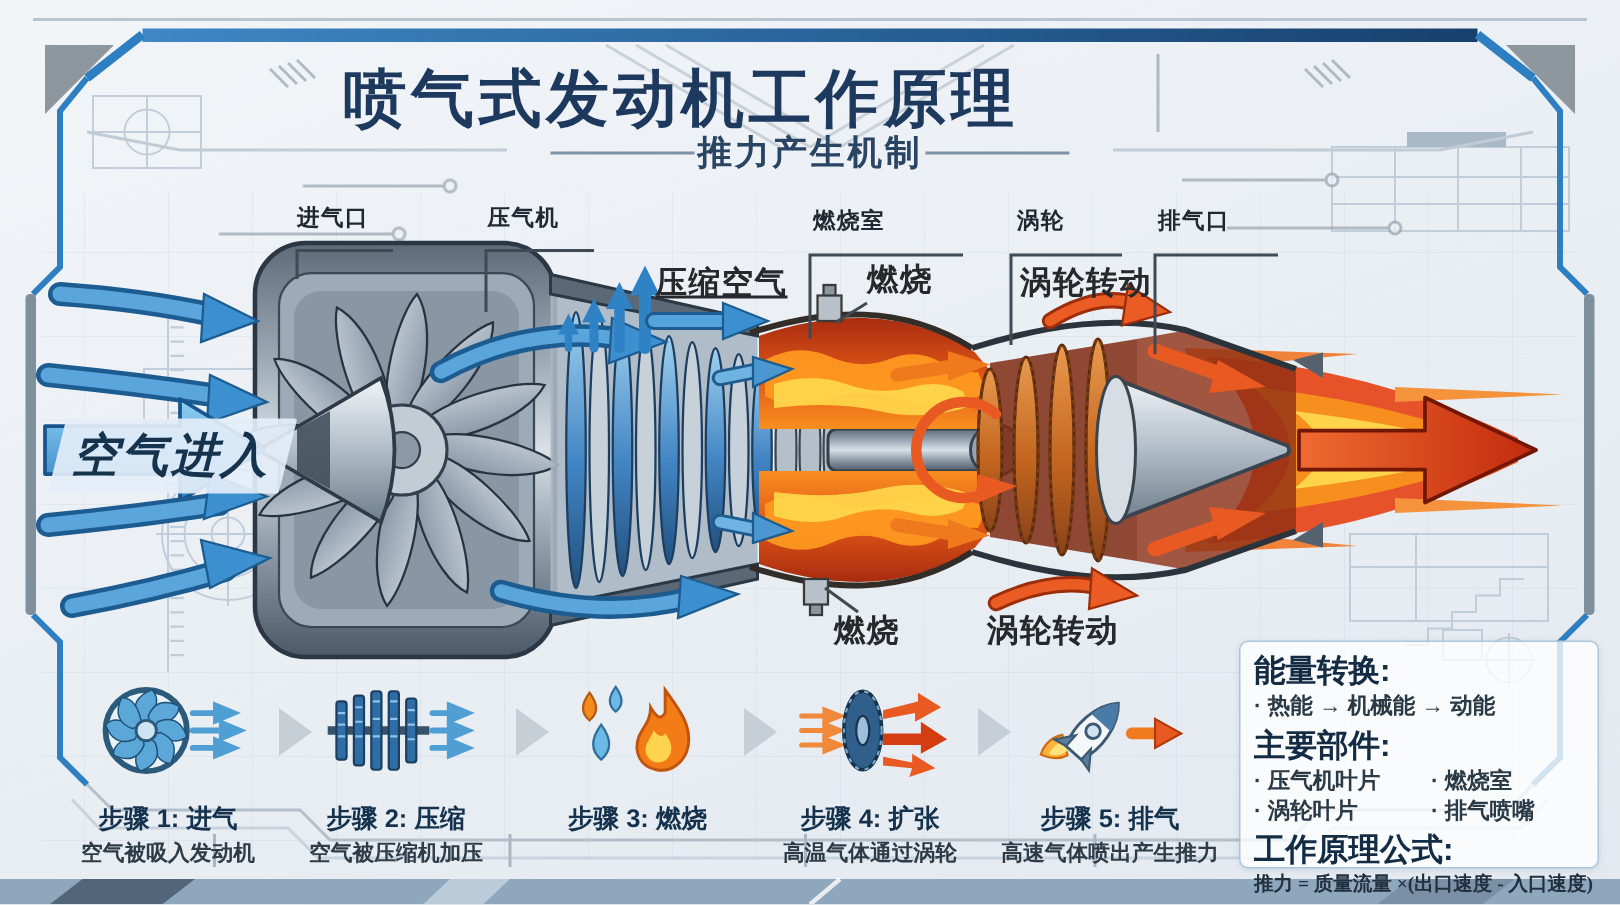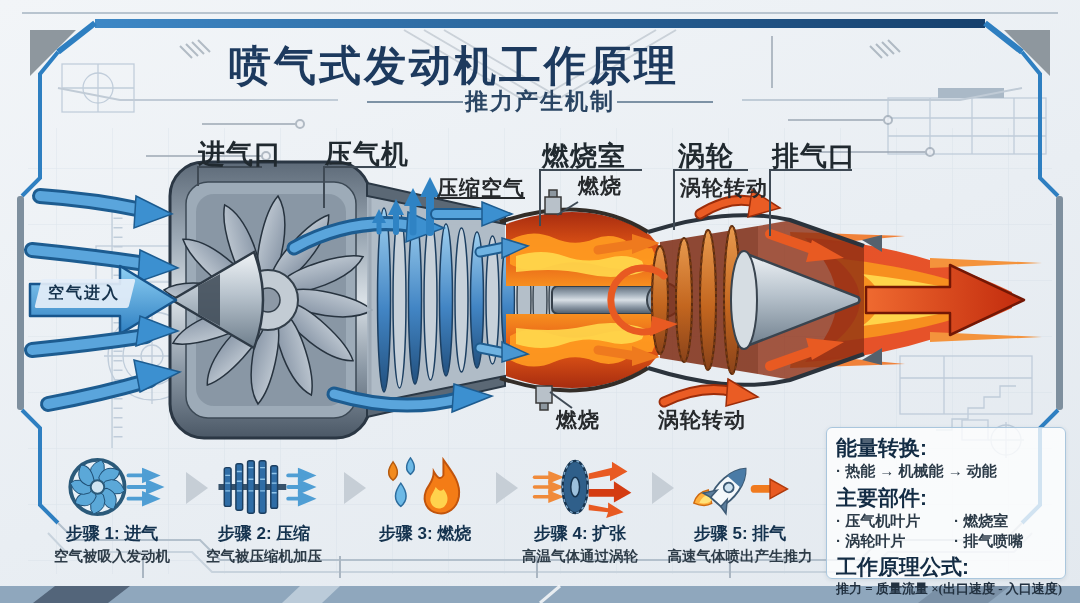--- a/index.html
+++ b/index.html
@@ -7,29 +7,29 @@
     background:linear-gradient(160deg,#f2f5f8 0%,#e9eef3 55%,#e3e9ef 100%);
     font-family:"Liberation Sans","DejaVu Sans",sans-serif;}
   .abs{position:absolute;}
   svg{display:block;}
   .art{position:absolute;left:0;top:0;pointer-events:none;}
   .title{left:0;top:38px;width:908px;text-align:center;
     font-size:42px;font-weight:700;letter-spacing:3px;color:#1d3a5e;}
   .subtitle-row{left:0;top:86px;width:1080px;display:flex;align-items:center;justify-content:center;gap:2px;}
   .subtitle-row .line{width:96px;height:0;border-top:2px solid #7d92a5;}
   .subtitle{font-size:23px;font-weight:700;color:#2a4563;letter-spacing:2px;}
-  .part-label{font-size:27px;font-weight:800;color:#20292f;letter-spacing:1px;white-space:nowrap;}
+  .part-label{font-size:15px;font-weight:800;color:#20292f;letter-spacing:1px;white-space:nowrap;}
   .anno{font-size:21px;font-weight:800;color:#26292c;letter-spacing:1px;white-space:nowrap;}
   .banner{left:48px;top:283px;}
   .banner .bg{position:absolute;left:-10px;top:-4px;right:-12px;bottom:-4px;
     background:rgba(228,238,248,.92);transform:skewX(-14deg);border-radius:2px;}
-  .banner .txt{position:relative;font-size:16px;font-weight:800;color:#16334d;letter-spacing:2px;}
+  .banner .txt{position:relative;font-size:31px;font-weight:800;color:#16334d;letter-spacing:2px;font-style:italic;}
   .step{width:176px;text-align:center;}
   .step .ic{height:62px;display:flex;align-items:center;justify-content:center;}
-  .step .t{margin-top:4px;font-size:17px;font-weight:800;color:#14324e;white-space:nowrap;}
+  .step .t{margin-top:16px;font-size:17px;font-weight:800;color:#14324e;white-space:nowrap;}
   .step .d{margin-top:2px;font-size:14.5px;font-weight:700;color:#2e3c48;white-space:nowrap;}
   .chev{width:0;height:0;border-top:16px solid transparent;border-bottom:16px solid transparent;
     border-left:22px solid #c6ced6;}
   .panel{left:826px;top:427px;width:240px;height:152px;box-sizing:border-box;
     background:rgba(255,255,255,.78);border:1.5px solid #a9c6dd;border-radius:6px;
     padding:7px 9px;box-shadow:0 1px 4px rgba(40,70,100,.12);}
   .panel .h{font-size:21px;font-weight:800;color:#132c44;line-height:1.25;}
   .panel .v{font-size:15px;font-weight:600;color:#2b3a47;line-height:1.3;}
   .panel .grid2{display:grid;grid-template-columns:118px auto;}
   .panel .formula{font-size:13px;font-weight:700;color:#223140;white-space:nowrap;font-family:Liberation Serif, serif;}

